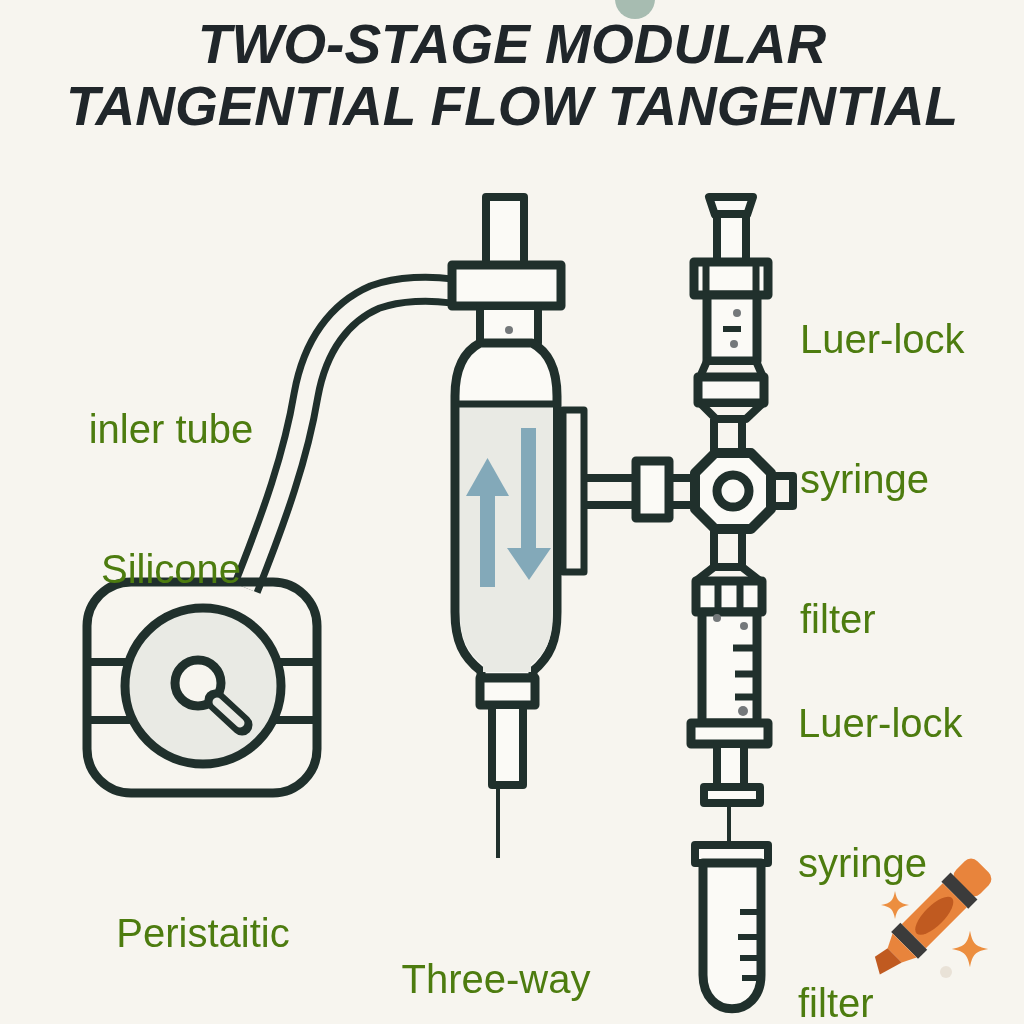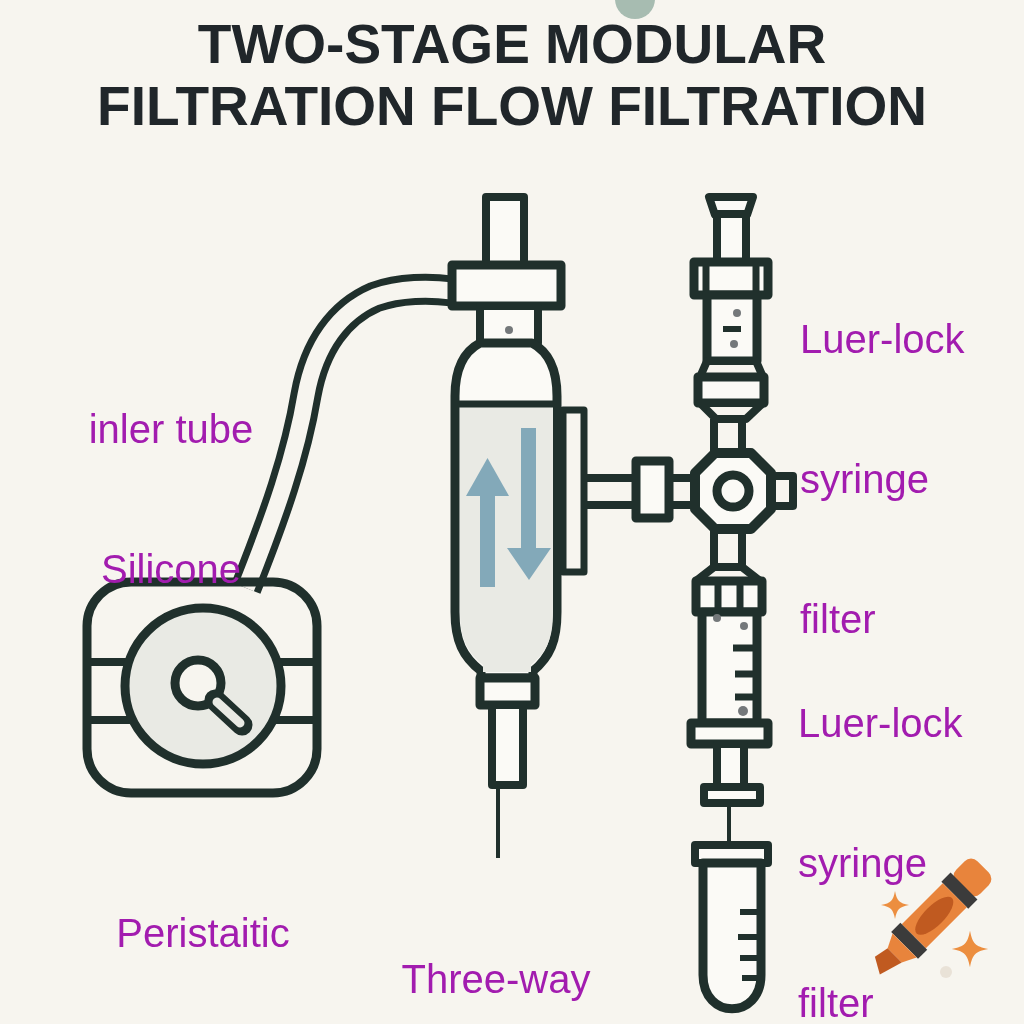--- a/index.html
+++ b/index.html
@@ -12,26 +12,26 @@
   .stage{position:relative;width:1024px;height:1024px;background:var(--bg);overflow:hidden;margin:0 auto;}
   svg{position:absolute;left:0;top:0;}
   
   .sk{stroke:var(--ink);fill:none;stroke-linejoin:round;}
   .fb{fill:var(--bg);}
   .fp{fill:var(--paper);}
   .fg{fill:var(--gray);}
   .fa{fill:var(--arrow);stroke:none;}
   .dot{fill:#74787a;stroke:none;}
   .tube-core{stroke:var(--bg);fill:none;}
-  .lbl{position:absolute;color:#a21caf;font-size:40px;line-height:1.17;white-space:pre;}
+  .lbl{position:absolute;color:#4d7c0f;font-size:40px;line-height:1.17;white-space:pre;}
   .lbl.center{transform:translateX(-50%);text-align:center;}
   .lbl span{display:block;}
   .title{position:absolute;left:512px;top:14px;transform:translateX(-50%);width:1000px;
          text-align:center;font-weight:bold;font-size:55px;line-height:1.12;color:#20262a;}
-  .title span{display:block;}
+  .title span{display:block;font-style:italic;}
 </style>
 </head>
 <body>
 
 <div class="stage">
 
   <svg width="1024" height="1024" viewBox="0 0 1024 1024">
 
     <circle cx="635" cy="-1" r="20" fill="var(--accent)"></circle>
 
@@ -144,21 +144,21 @@
         <polygon points="-10,57 10,57 3,81 -13,72" fill="var(--cr-tip)"></polygon>
       </g>
       <path fill="var(--sparkle)" transform="translate(895,905)" d="M 0 -14 C 2 -4 4 -2 14 0 C 4 2 2 4 0 14 C -2 4 -4 2 -14 0 C -4 -2 -2 -4 0 -14 Z"></path>
       <path fill="var(--sparkle)" transform="translate(970,949) scale(1.3)" d="M 0 -14 C 2 -4 4 -2 14 0 C 4 2 2 4 0 14 C -2 4 -4 2 -14 0 C -4 -2 -2 -4 0 -14 Z"></path>
       <circle cx="946" cy="972" r="6" fill="#e9e2d7"></circle>
     </g>
   </svg>
 
   <div class="title">
     <span>TWO-STAGE MODULAR</span>
-    <span>FILTRATION FLOW FILTRATION</span>
+    <span>TANGENTIAL FLOW TANGENTIAL</span>
   </div>
 
   <div class="lbl center" style="left:171px;top:312px;">
     <span>inler tube</span>
     <span>Silicone</span>
   </div>
 
   <div class="lbl center" style="left:203px;top:816px;">
     <span>Peristaitic</span>
     

